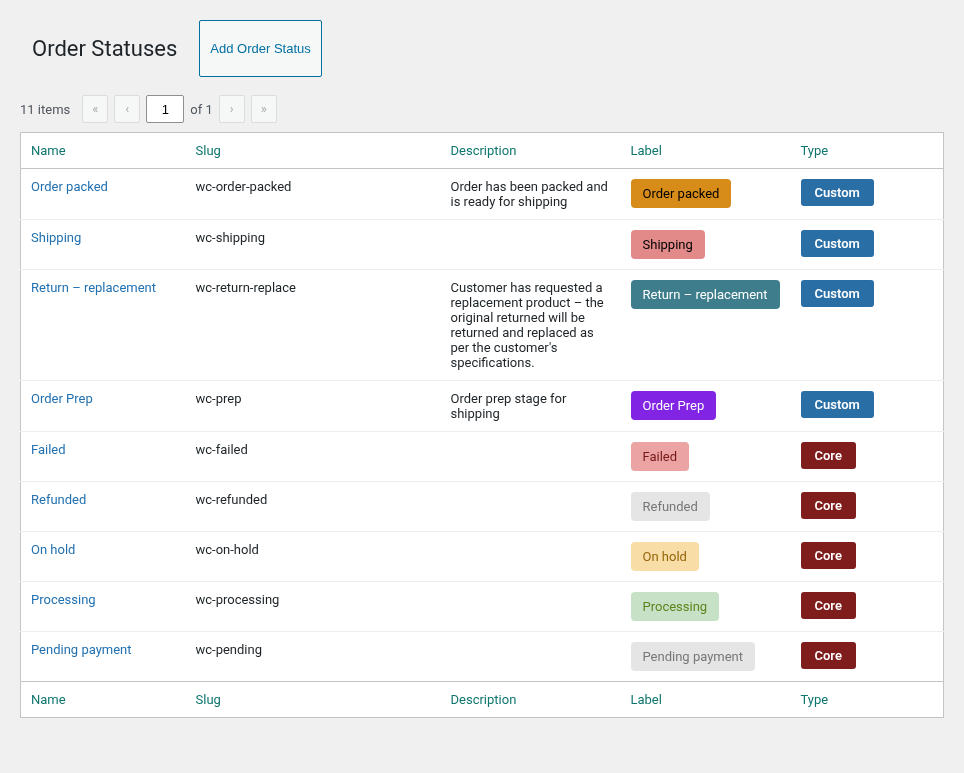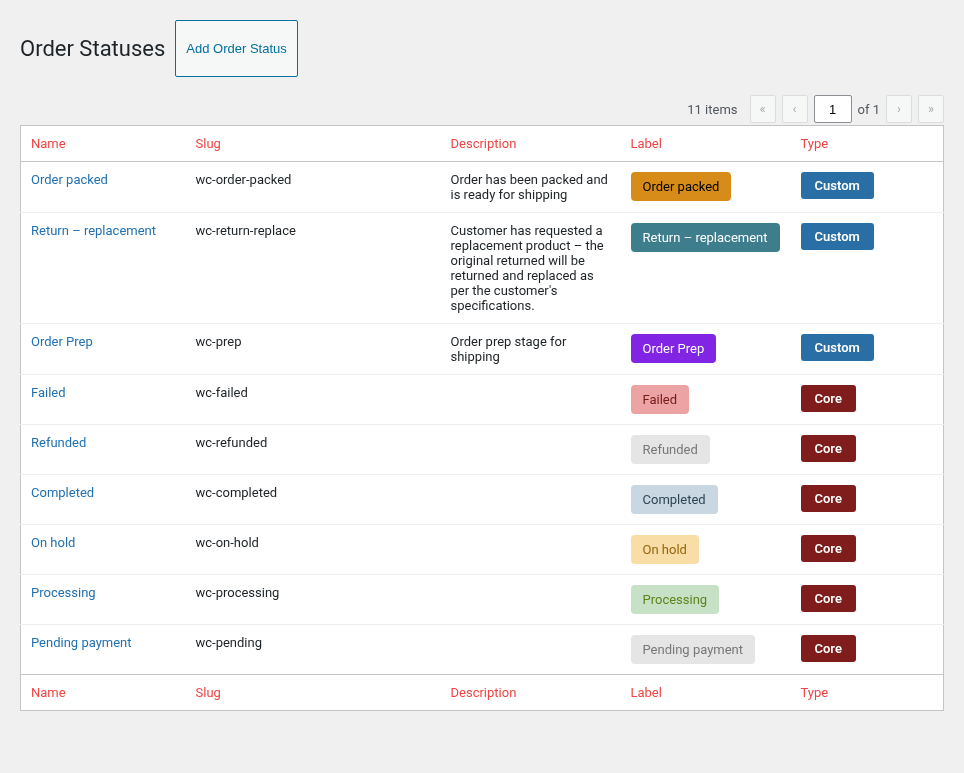--- a/index.html
+++ b/index.html
@@ -6,31 +6,31 @@
   body {
     margin: 0;
     font-family: -apple-system, BlinkMacSystemFont, "Segoe UI", Roboto, sans-serif;
     font-size: 13px;
     color: #1d2327;
     background: #f0f0f1;
     padding: 20px;
   }
   .wrap { max-width: 940px; }
   .heading-row { display: flex; align-items: center; gap: 10px; margin-bottom: 18px; }
-  .heading-row h1 { font-size: 22px; font-weight: 400; margin: 0; color: #1d2327; }
+  .heading-row h1 { font-size: 22px; font-weight: 400; margin: 12px; color: #1d2327; }
   .page-action {
     border: 1px solid #0071a1;
     color: #0071a1;
     background: #f6f7f7;
     padding: 20px 10px;
     border-radius: 2px;
     font-size: 13px;
     cursor: pointer;
   }
-  .tablenav { display: flex; justify-content: flex-end; align-items: center; gap: 6px; font-size: 13px; color: #50575e; margin-bottom: 2px; }
+  .tablenav { display: flex; align-items: center; gap: 6px; font-size: 13px; color: #50575e; margin-bottom: 9px; }
   .tablenav .items { margin-right: 6px; }
   .pgbtn {
     width: 26px; height: 28px; text-align: center; line-height: 26px;
     border: 1px solid #dcdcde; background: #f6f7f7; color: #a7aaad;
     border-radius: 2px; font-size: 13px;
   }
   .pginput { width: 38px; height: 28px; text-align: center; border: 1px solid #8c8f94; background: #fff; border-radius: 2px; font-size:13px; }
   table.list {
     width: 100%;
     border-collapse: collapse;
@@ -39,21 +39,21 @@
   }
   table.list th, table.list td {
     text-align: left;
     padding: 10px 10px;
     vertical-align: top;
     font-size: 13px;
   }
   table.list thead th, table.list tfoot th {
     font-weight: 400;
     border-bottom: 1px solid #c3c4c7;
-    color: #ef4444;
+    color: #0f766e;
   }
   table.list tfoot th { border-top: 1px solid #c3c4c7; border-bottom: none; }
   table.list tbody tr { border-bottom: 1px solid #ededed; }
   table.list tbody tr:last-child { border-bottom: none; }
   .col-name { width: 165px; }
   .col-slug { width: 255px; }
   .col-desc { width: 180px; }
   .col-label { width: 170px; }
   .col-type { width: auto; }
   .row-title { color: #2271b1; font-weight: 400; cursor: pointer; }
@@ -106,20 +106,27 @@
     </thead>
     <tbody id="tbody">
         <tr>
           <td><a class="row-title">Order packed</a></td>
           <td>wc-order-packed</td>
           <td>Order has been packed and is ready for shipping</td>
           <td><span class="label-pill" style="background: rgb(215, 140, 26); color: rgb(0, 0, 0);">Order packed</span></td>
           <td><span class="type-badge type-custom">Custom</span></td>
         </tr>
         <tr>
+          <td><a class="row-title">Shipping</a></td>
+          <td>wc-shipping</td>
+          <td></td>
+          <td><span class="label-pill" style="background: rgb(226, 137, 137); color: rgb(0, 0, 0);">Shipping</span></td>
+          <td><span class="type-badge type-custom">Custom</span></td>
+        </tr>
+        <tr>
           <td><a class="row-title">Return – replacement</a></td>
           <td>wc-return-replace</td>
           <td>Customer has requested a replacement product – the original returned will be returned and replaced as per the customer's specifications.</td>
           <td><span class="label-pill" style="background: rgb(62, 126, 140); color: rgb(255, 255, 255);">Return – replacement</span></td>
           <td><span class="type-badge type-custom">Custom</span></td>
         </tr>
         <tr>
           <td><a class="row-title">Order Prep</a></td>
           <td>wc-prep</td>
           <td>Order prep stage for shipping</td>
@@ -131,27 +138,20 @@
           <td>wc-failed</td>
           <td></td>
           <td><span class="label-pill" style="background: rgb(235, 163, 163); color: rgb(118, 25, 25);">Failed</span></td>
           <td><span class="type-badge type-core">Core</span></td>
         </tr>
         <tr>
           <td><a class="row-title">Refunded</a></td>
           <td>wc-refunded</td>
           <td></td>
           <td><span class="label-pill" style="background: rgb(229, 229, 229); color: rgb(119, 119, 119);">Refunded</span></td>
-          <td><span class="type-badge type-core">Core</span></td>
-        </tr>
-        <tr>
-          <td><a class="row-title">Completed</a></td>
-          <td>wc-completed</td>
-          <td></td>
-          <td><span class="label-pill" style="background: rgb(200, 215, 225); color: rgb(46, 68, 83);">Completed</span></td>
           <td><span class="type-badge type-core">Core</span></td>
         </tr>
         <tr>
           <td><a class="row-title">On hold</a></td>
           <td>wc-on-hold</td>
           <td></td>
           <td><span class="label-pill" style="background: rgb(248, 221, 167); color: rgb(148, 102, 12);">On hold</span></td>
           <td><span class="type-badge type-core">Core</span></td>
         </tr>
         <tr>

